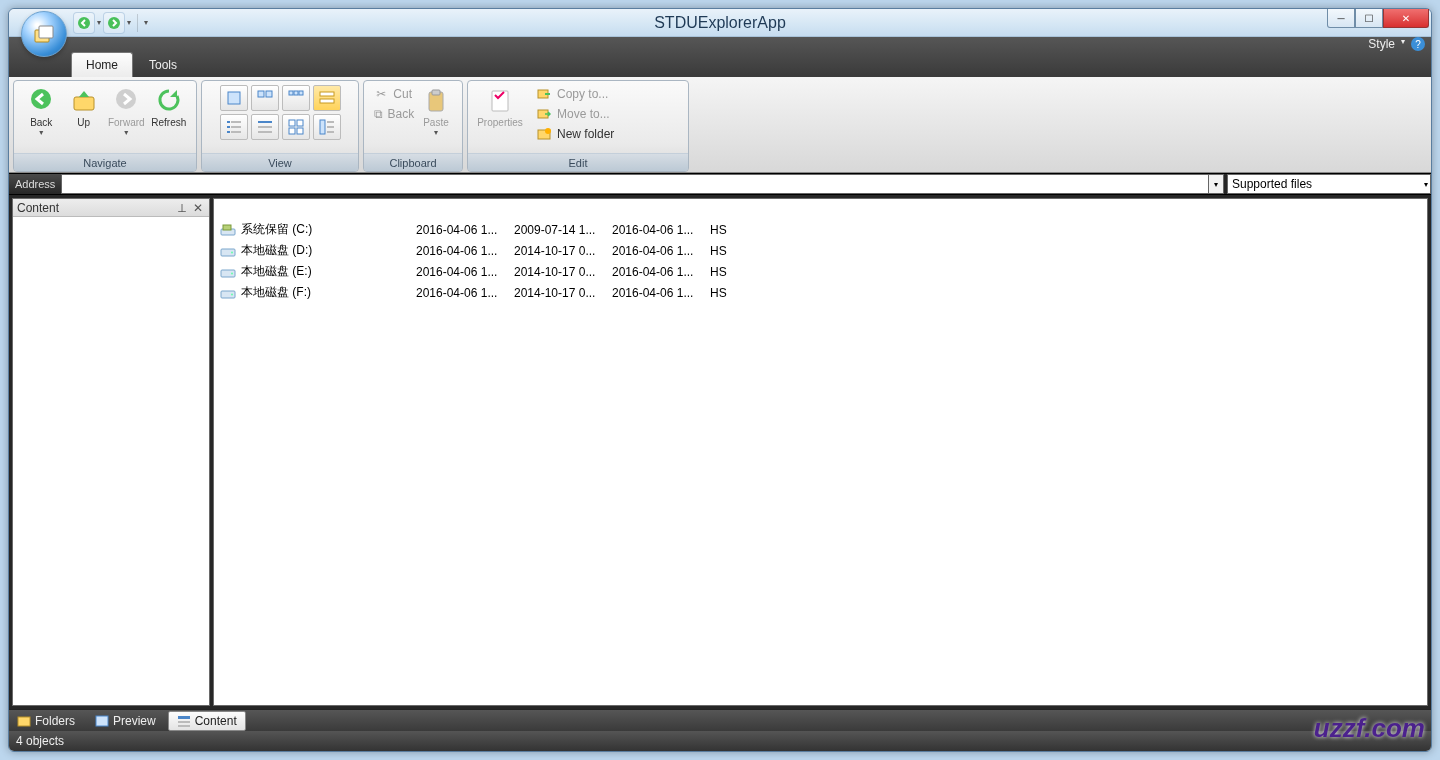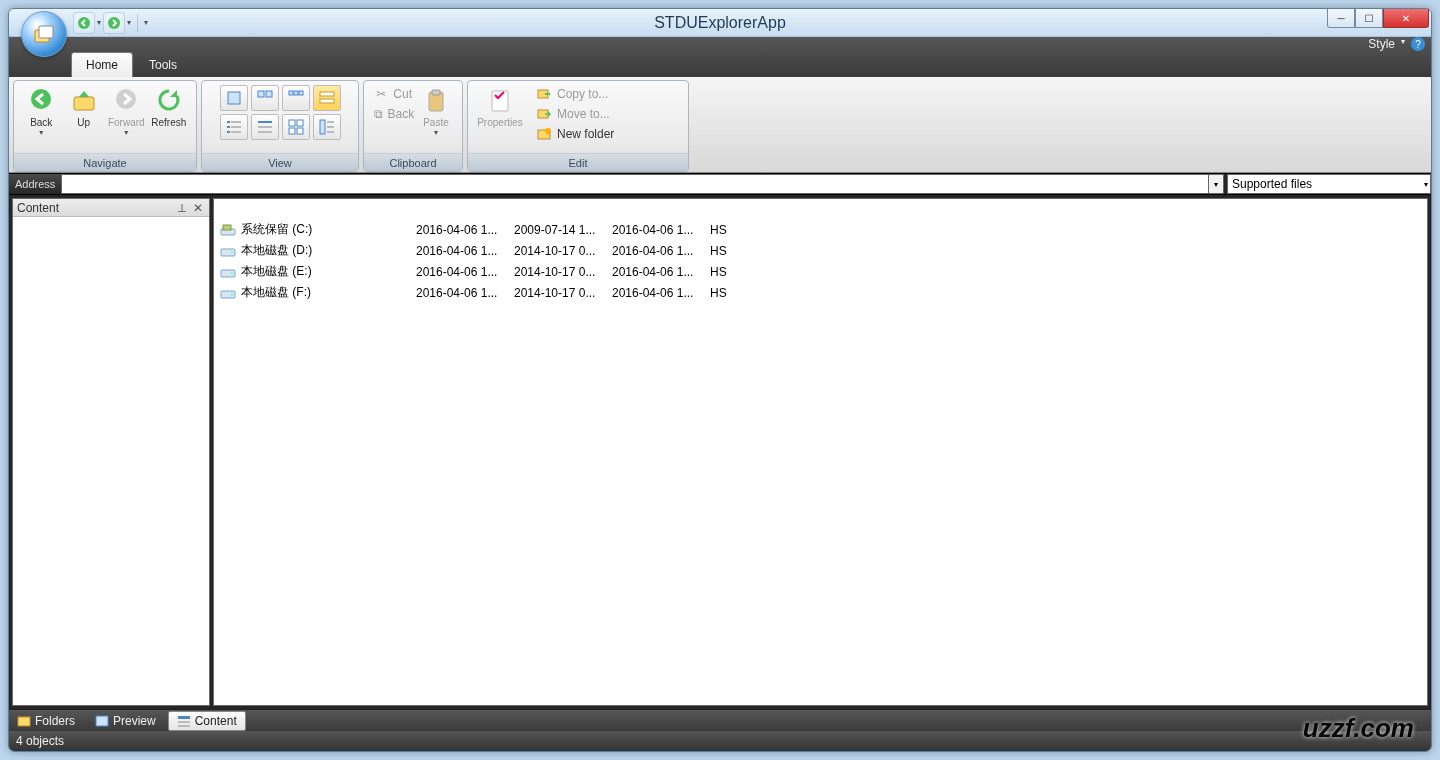--- a/index.html
+++ b/index.html
@@ -90,21 +90,21 @@
 .c-mod{width:98px}
 .c-cre{width:98px}
 .c-acc{width:98px}
 .c-attr{width:120px}
 .c-pages{width:74px;text-align:right;justify-content:flex-end}
 .c-auth{width:100px}
 .c-title{width:100px}
 .c-subj{width:100px}
 .c-key{width:100px}
 
-.watermark{position:absolute;right:26px;bottom:16px;font-style:italic;font-weight:bold;font-size:26px;color:#000000;pointer-events:none;opacity:.9;text-shadow:0 0 4px #fff}
+.watermark{position:absolute;right:15px;bottom:16px;font-style:italic;font-weight:bold;font-size:26px;color:#4c1d95;pointer-events:none;opacity:.9;text-shadow:0 0 4px #fff}
 </style>
 </head>
 <body>
 
 <div class="window">
 
   <div class="titlebar">
     <div class="orb">
       <svg viewBox="0 0 24 24">
           <rect x="3" y="8" width="14" height="12" rx="1" fill="#ffe088" stroke="#b38a1f"></rect>

